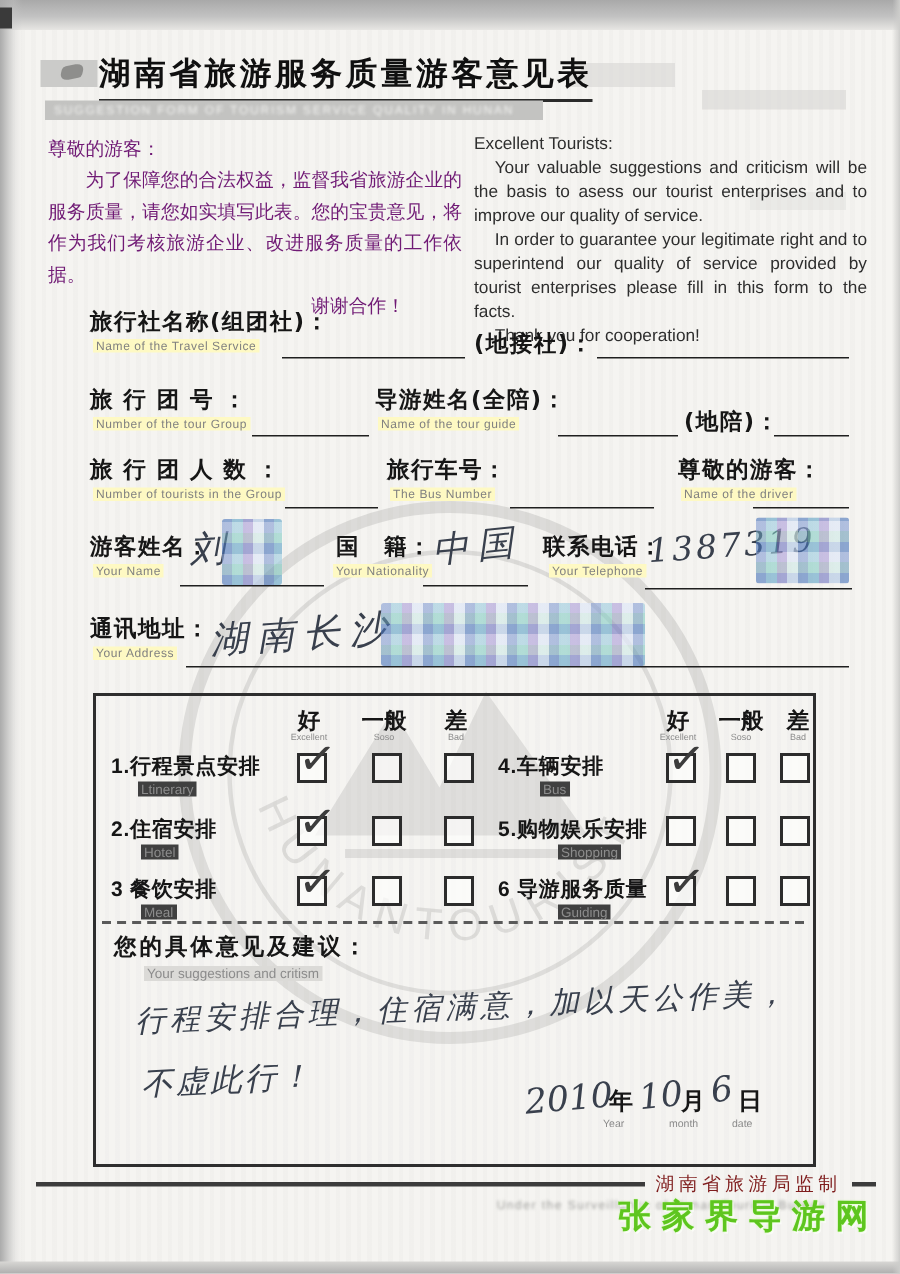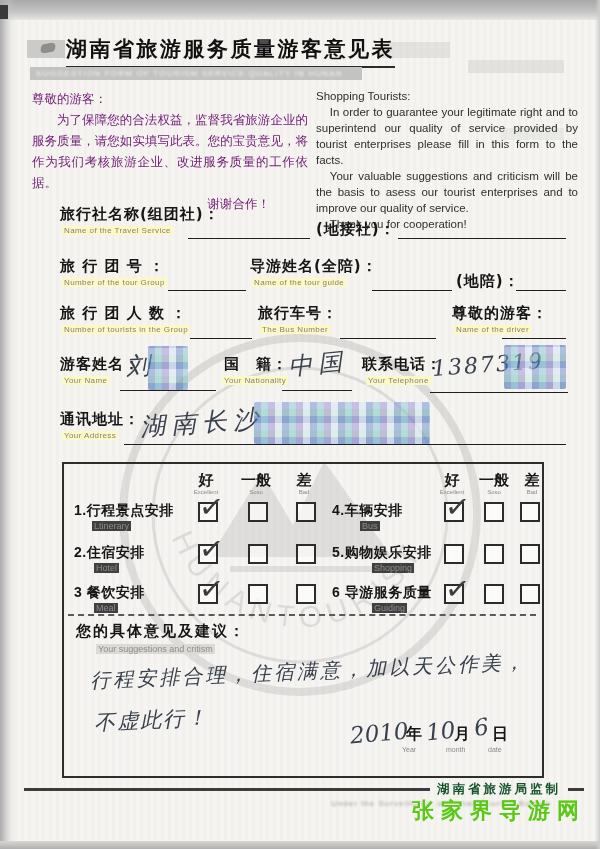--- a/index.html
+++ b/index.html
@@ -69,21 +69,21 @@
   .dt-print{position:absolute;font-size:16px;font-weight:bold;color:#161616;}
   .dt-sub{position:absolute;font-size:7px;color:#8a8a8a;}
 
   
   .stamp{position:absolute;left:110px;top:325px;width:380px;height:380px;opacity:.18;z-index:1;}
 
   
   .footer-row{position:absolute;left:24px;right:16px;top:781px;display:flex;align-items:center;z-index:2;}
   .footer-row .l1{flex:1;height:2.5px;background:#3c3c3c;}
   .footer-row .l2{width:16px;height:2.5px;background:#3c3c3c;}
-  .footer-row .txt{font-size:12.5px;font-weight:bold;letter-spacing:3px;color:#14532d;padding:0 7px;white-space:nowrap;}
+  .footer-row .txt{font-size:12.5px;font-weight:normal;letter-spacing:3px;color:#7f1d1d;padding:0 7px;white-space:nowrap;}
   .faded-en{position:absolute;right:34px;top:799px;width:250px;text-align:center;z-index:2;
     font-size:8px;color:#a0a09e;letter-spacing:1px;filter:blur(1.2px);}
   .green-wm{position:absolute;right:14px;top:796px;text-align:right;z-index:5;}
   .green-wm .site{font-size:22px;font-weight:bold;letter-spacing:7px;
     text-shadow:0 0 1px rgba(180,255,120,.9),1px 1px 0 rgba(255,255,255,.7);}
   .green-wm .url{font-size:15px;font-weight:bold;letter-spacing:2.5px;margin-top:1px;
     text-shadow:0 0 1px rgba(180,255,120,.9),1px 1px 0 rgba(255,255,255,.8);}
 </style>
 </head>
 <body>
@@ -115,23 +115,23 @@
   <div class="subtitle-bar">
     <span>SUGGESTION FORM OF TOURISM SERVICE QUALITY IN HUNAN</span>
   </div>
 
   <div class="intro-zh">
     <div class="greet">尊敬的游客：</div>
     <div class="body">为了保障您的合法权益，监督我省旅游企业的服务质量，请您如实填写此表。您的宝贵意见，将作为我们考核旅游企业、改进服务质量的工作依据。</div>
     <div class="closing">谢谢合作！</div>
   </div>
   <div class="intro-en">
-    <p class="greet">Shopping Tourists:</p>
+    <p class="greet">Excellent Tourists:</p>
+    <p>Your valuable suggestions and criticism will be the basis to asess our tourist enterprises and to improve our quality of service.</p>
     <p>In order to guarantee your legitimate right and to superintend our quality of service provided by tourist enterprises please fill in this form to the facts.</p>
-    <p>Your valuable suggestions and criticism will be the basis to asess our tourist enterprises and to improve our quality of service.</p>
     <p>Thank you for cooperation!</p>
   </div>
 
   <div class="zh-label" style="left:60px;top:205px">旅行社名称(组团社)：</div>
   <div class="en-sub" style="left:62px;top:226px">Name of the Travel Service</div>
   <div class="fline" style="left:188px;top:238px;width:122px"></div>
   <div class="zh-label" style="left:316px;top:220px">(地接社)：</div>
   <div class="fline" style="left:398px;top:238px;width:168px"></div>
 
   <div class="zh-label" style="left:60px;top:257px">旅 行 团 号 ：</div>

